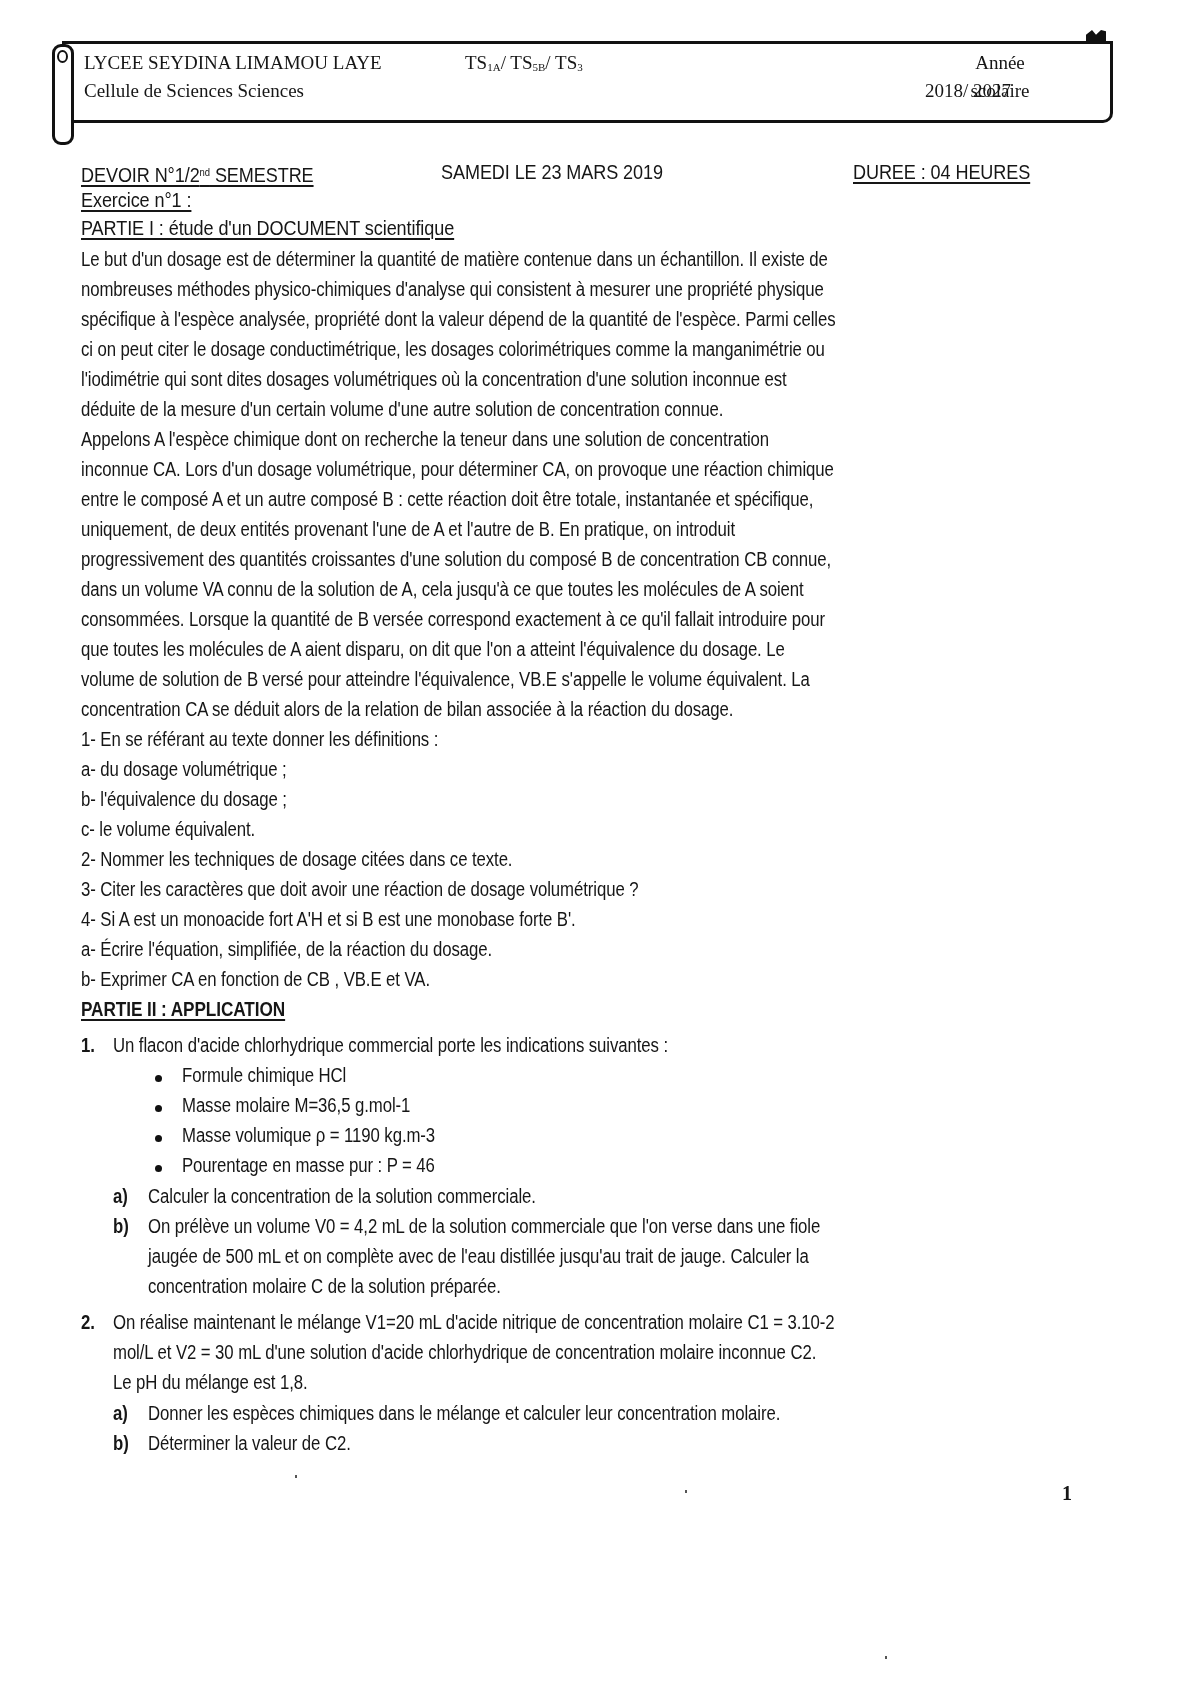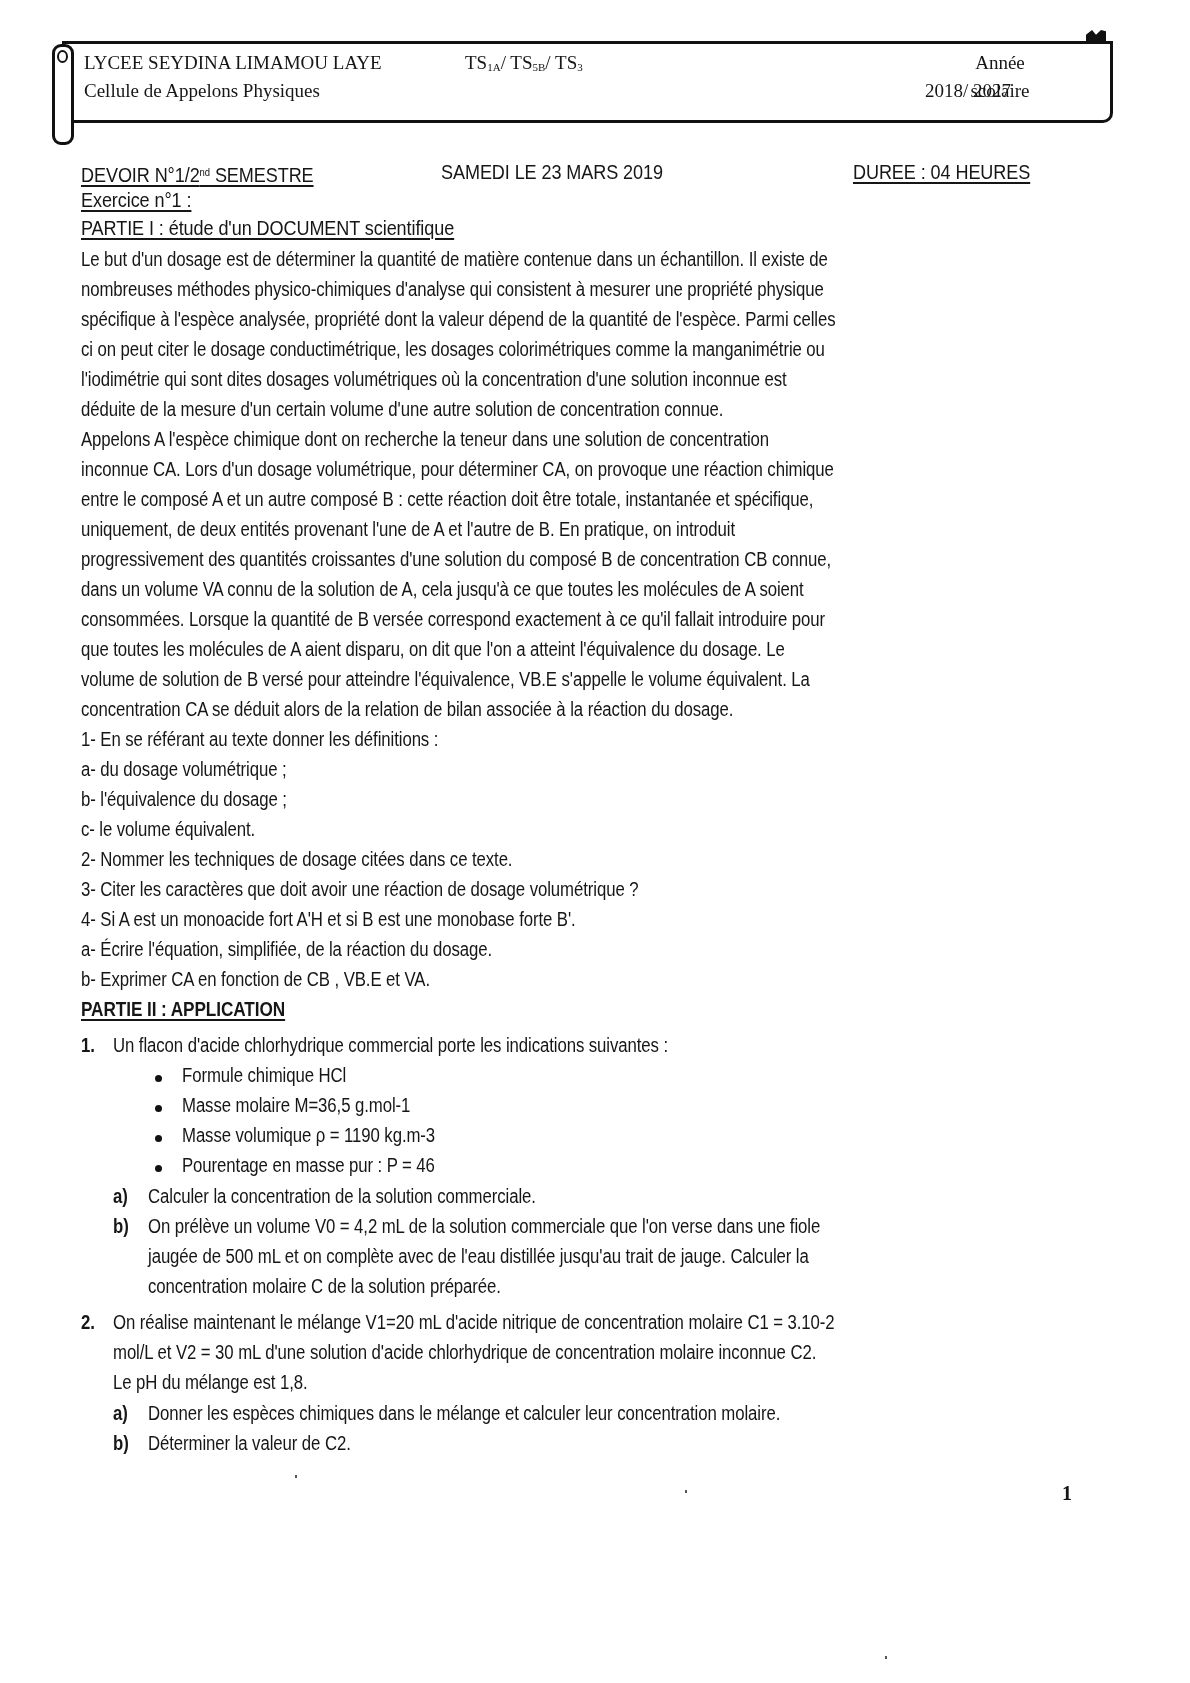--- a/index.html
+++ b/index.html
@@ -41,21 +41,21 @@
 </head>
 <body>
 
 <div class="page">
 
   <div class="hdr-box"></div>
   <div class="scroll-roll"></div>
   <div class="scroll-tip"></div>
 
   <div class="hdr-text" style="left:84px; top:49px;">LYCEE SEYDINA LIMAMOU LAYE</div>
-  <div class="hdr-text" style="left:84px; top:77px;">Cellule de Appelons Physiques</div>
+  <div class="hdr-text" style="left:84px; top:77px;">Cellule de Sciences Sciences</div>
   <div class="hdr-text" style="left:465px; top:49px;">TS<sub>1A</sub>/ TS<sub>5B</sub>/ TS<sub>3</sub></div>
   <div class="hdr-text" style="left:956px; top:49px;text-align:center;">Année scolaire</div>
   <div class="hdr-text" style="left:925px; top:77px;">2018/ 2027</div>
 
   <div class="t u" style="left:81px; top:157px; font-size:21px;">DEVOIR N°1/2<sup>nd</sup> SEMESTRE</div>
   <div class="t" style="left:441px; top:157px; font-size:21px;">SAMEDI LE 23 MARS 2019</div>
   <div class="t u" style="left:853px; top:157px; font-size:21px;">DUREE : 04 HEURES</div>
 
   <div class="t u" style="left:81px; top:185px; font-size:21px;">Exercice n°1 :</div>
   <div class="t u" style="left:81px; top:213px; font-size:21px;">PARTIE I :  étude d'un DOCUMENT scientifique</div>

